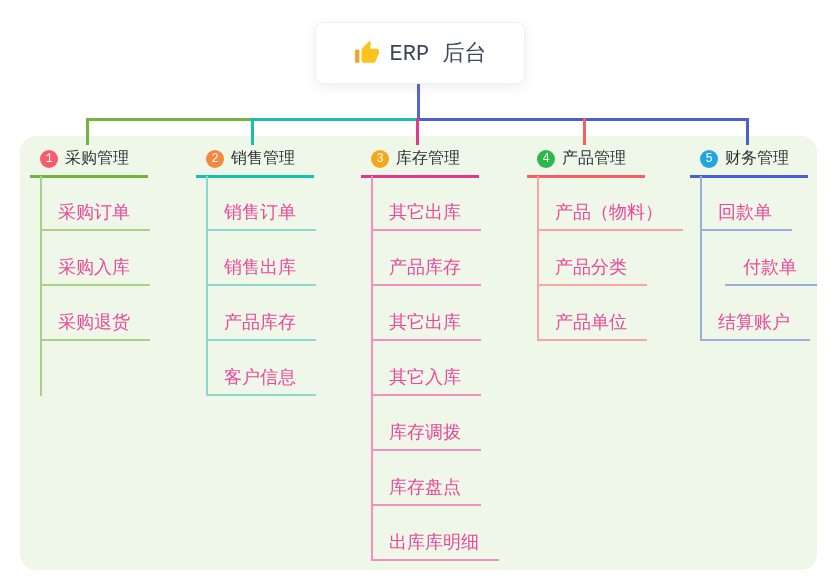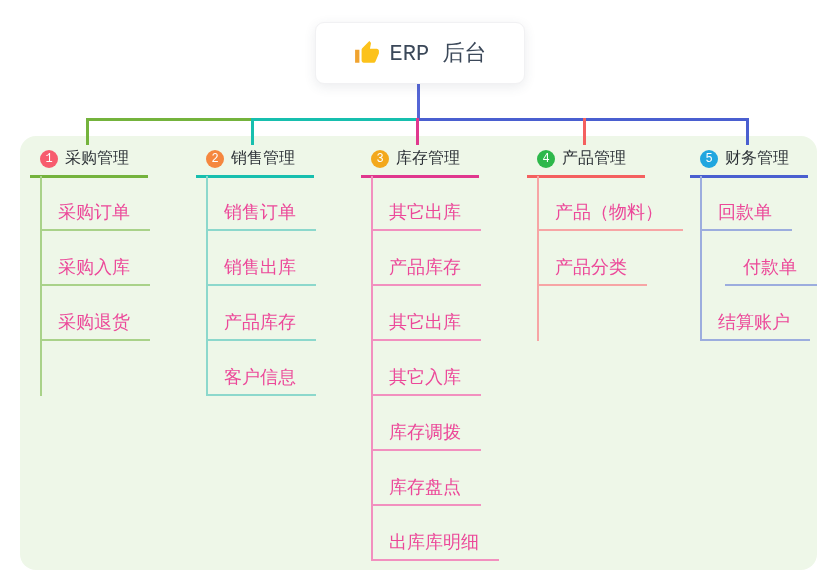--- a/index.html
+++ b/index.html
@@ -135,18 +135,19 @@
   <div class="child c3" style="left:371px;top:204px">其它出库</div>
   <div class="child c3" style="left:371px;top:259px">产品库存</div>
   <div class="child c3" style="left:371px;top:314px">其它出库</div>
   <div class="child c3" style="left:371px;top:369px">其它入库</div>
   <div class="child c3" style="left:371px;top:424px">库存调拨</div>
   <div class="child c3" style="left:371px;top:479px">库存盘点</div>
   <div class="child c3" style="left:371px;top:534px">出库库明细</div>
 
   <div class="child c4" style="left:537px;top:204px">产品（物料）</div>
   <div class="child c4" style="left:537px;top:259px">产品分类</div>
+  <div class="child c4" style="left:537px;top:314px">产品单位</div>
 
   <div class="child c5" style="left:700px;top:204px">回款单</div>
   <div class="child c5" style="left:725px;top:259px">付款单</div>
   <div class="child c5" style="left:700px;top:314px">结算账户</div>
 
 </div>
 
 </body></html>

